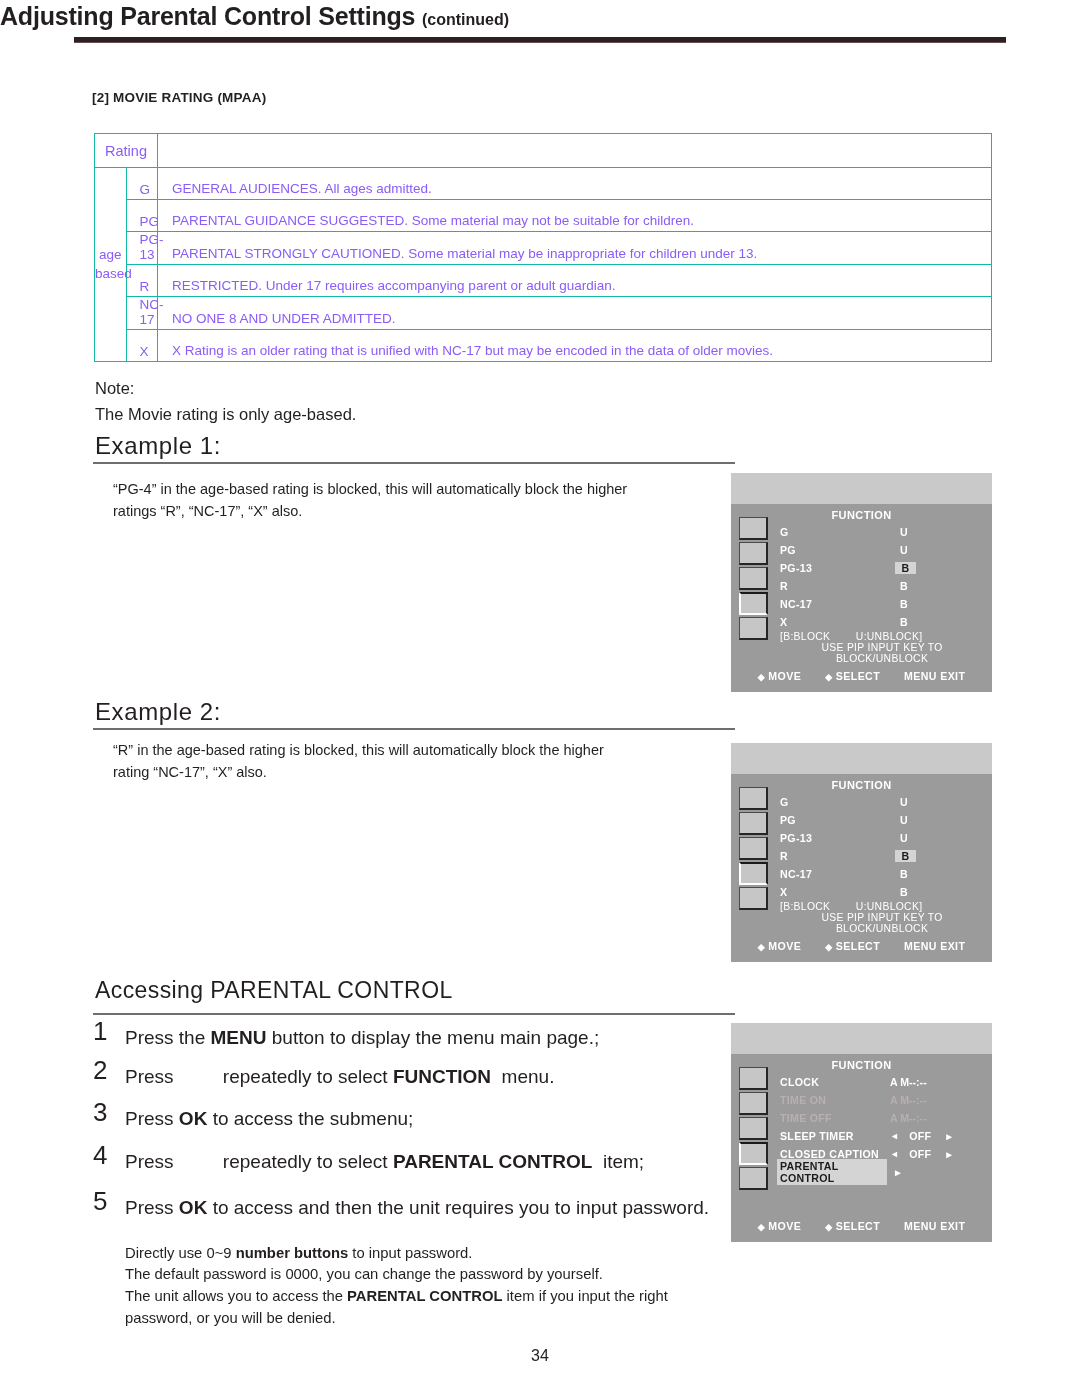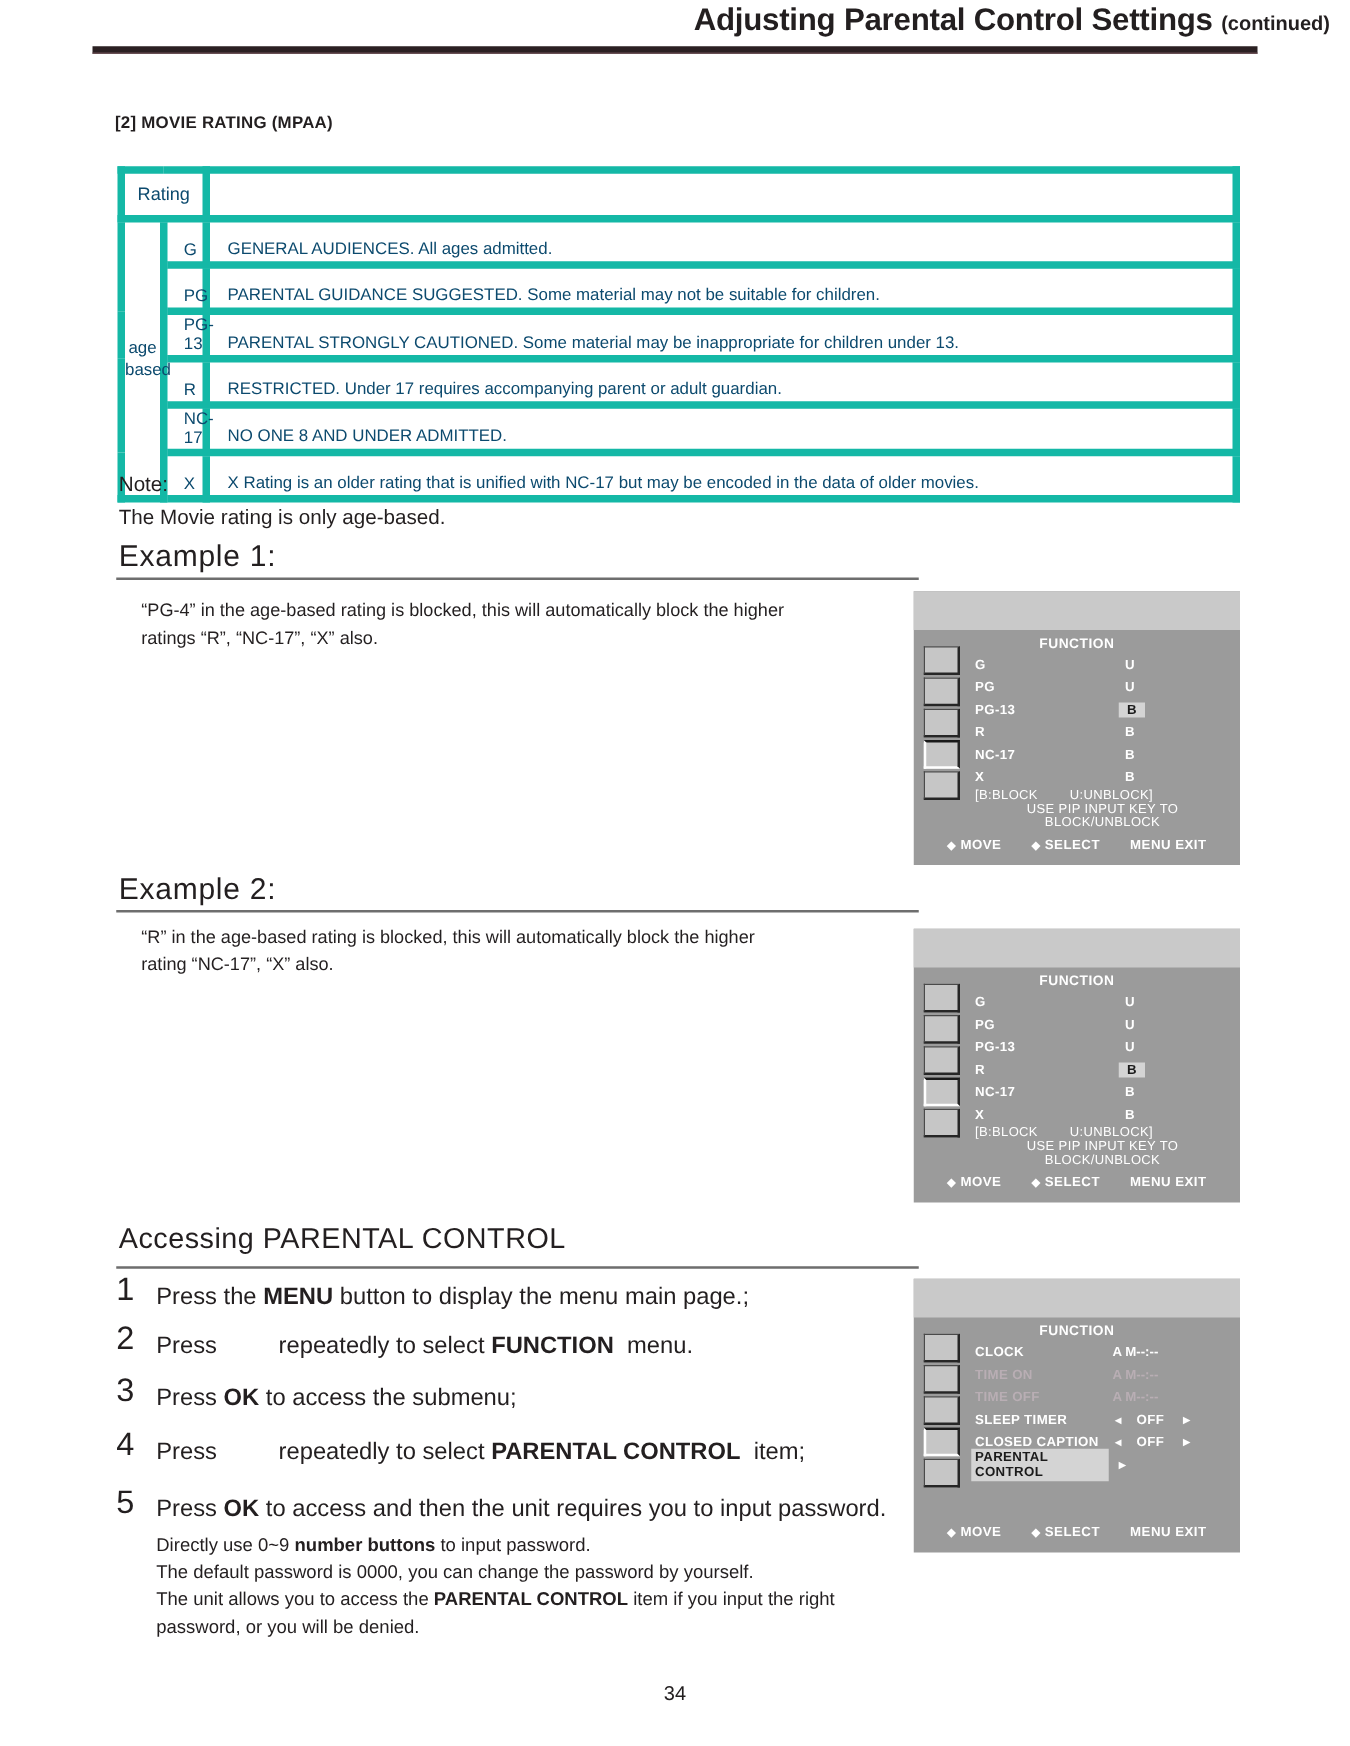--- a/index.html
+++ b/index.html
@@ -17,22 +17,22 @@
   }
 
   
   .page-header {
     position: absolute;
     left: 0; top: 0; right: 0;
     height: 56px;
   }
   .header-title {
     position: absolute;
-    left: 0; right: 16px; top: 2px;
-    text-align: right;
+    left: 0; right: 5px; top: 2px;
+    text-align: left;
     font-size: 25px;
     font-weight: bold;
     letter-spacing: -0.2px;
     white-space: nowrap;
   }
   .header-title .cont {
     font-size: 16px;
     font-weight: bold;
     letter-spacing: 0;
   }
@@ -57,26 +57,26 @@
   
   .rating-table {
     position: absolute;
     left: 94px;
     top: 133px;
     width: 898px;
     border-collapse: collapse;
     table-layout: fixed;
   }
   .rating-table td {
-    border: 6px solid #14b8a6;
+    border: 1px solid #14b8a6;
     font-size: 13.5px;
     padding: 0;
     vertical-align: bottom;
     height: 28px;
-    color: #0c4a6e;
+    color: #8b5cf6;
   }
   .rating-table .c-group { width: 62px; text-align: center; vertical-align: middle; }
   .rating-table .c-code  { width: 96px; padding-left: 13px; padding-bottom: 2px;}
   .rating-table .c-desc  { padding-left: 14px; padding-bottom: 3px;}
   .rating-table .hdr-rating {
     text-align: center;
     vertical-align: middle;
     height: 30px;
     font-size: 14.5px;
   }
@@ -151,21 +151,21 @@
   }
   .step-text {
     font-size: 19px;
     line-height: 1.5;
   }
   .step-gap { display: inline-block; width: 44px; }
   .step-sub {
     font-size: 14.8px;
     line-height: 1.48;
     padding-left: 32px;
-    margin-top: 4px;
+    margin-top: 20px;
   }
   b { font-weight: bold; }
 
   
   .osd {
     position: absolute;
     width: 261px;
     height: 219px;
     background: #9b9b9b;
   }

